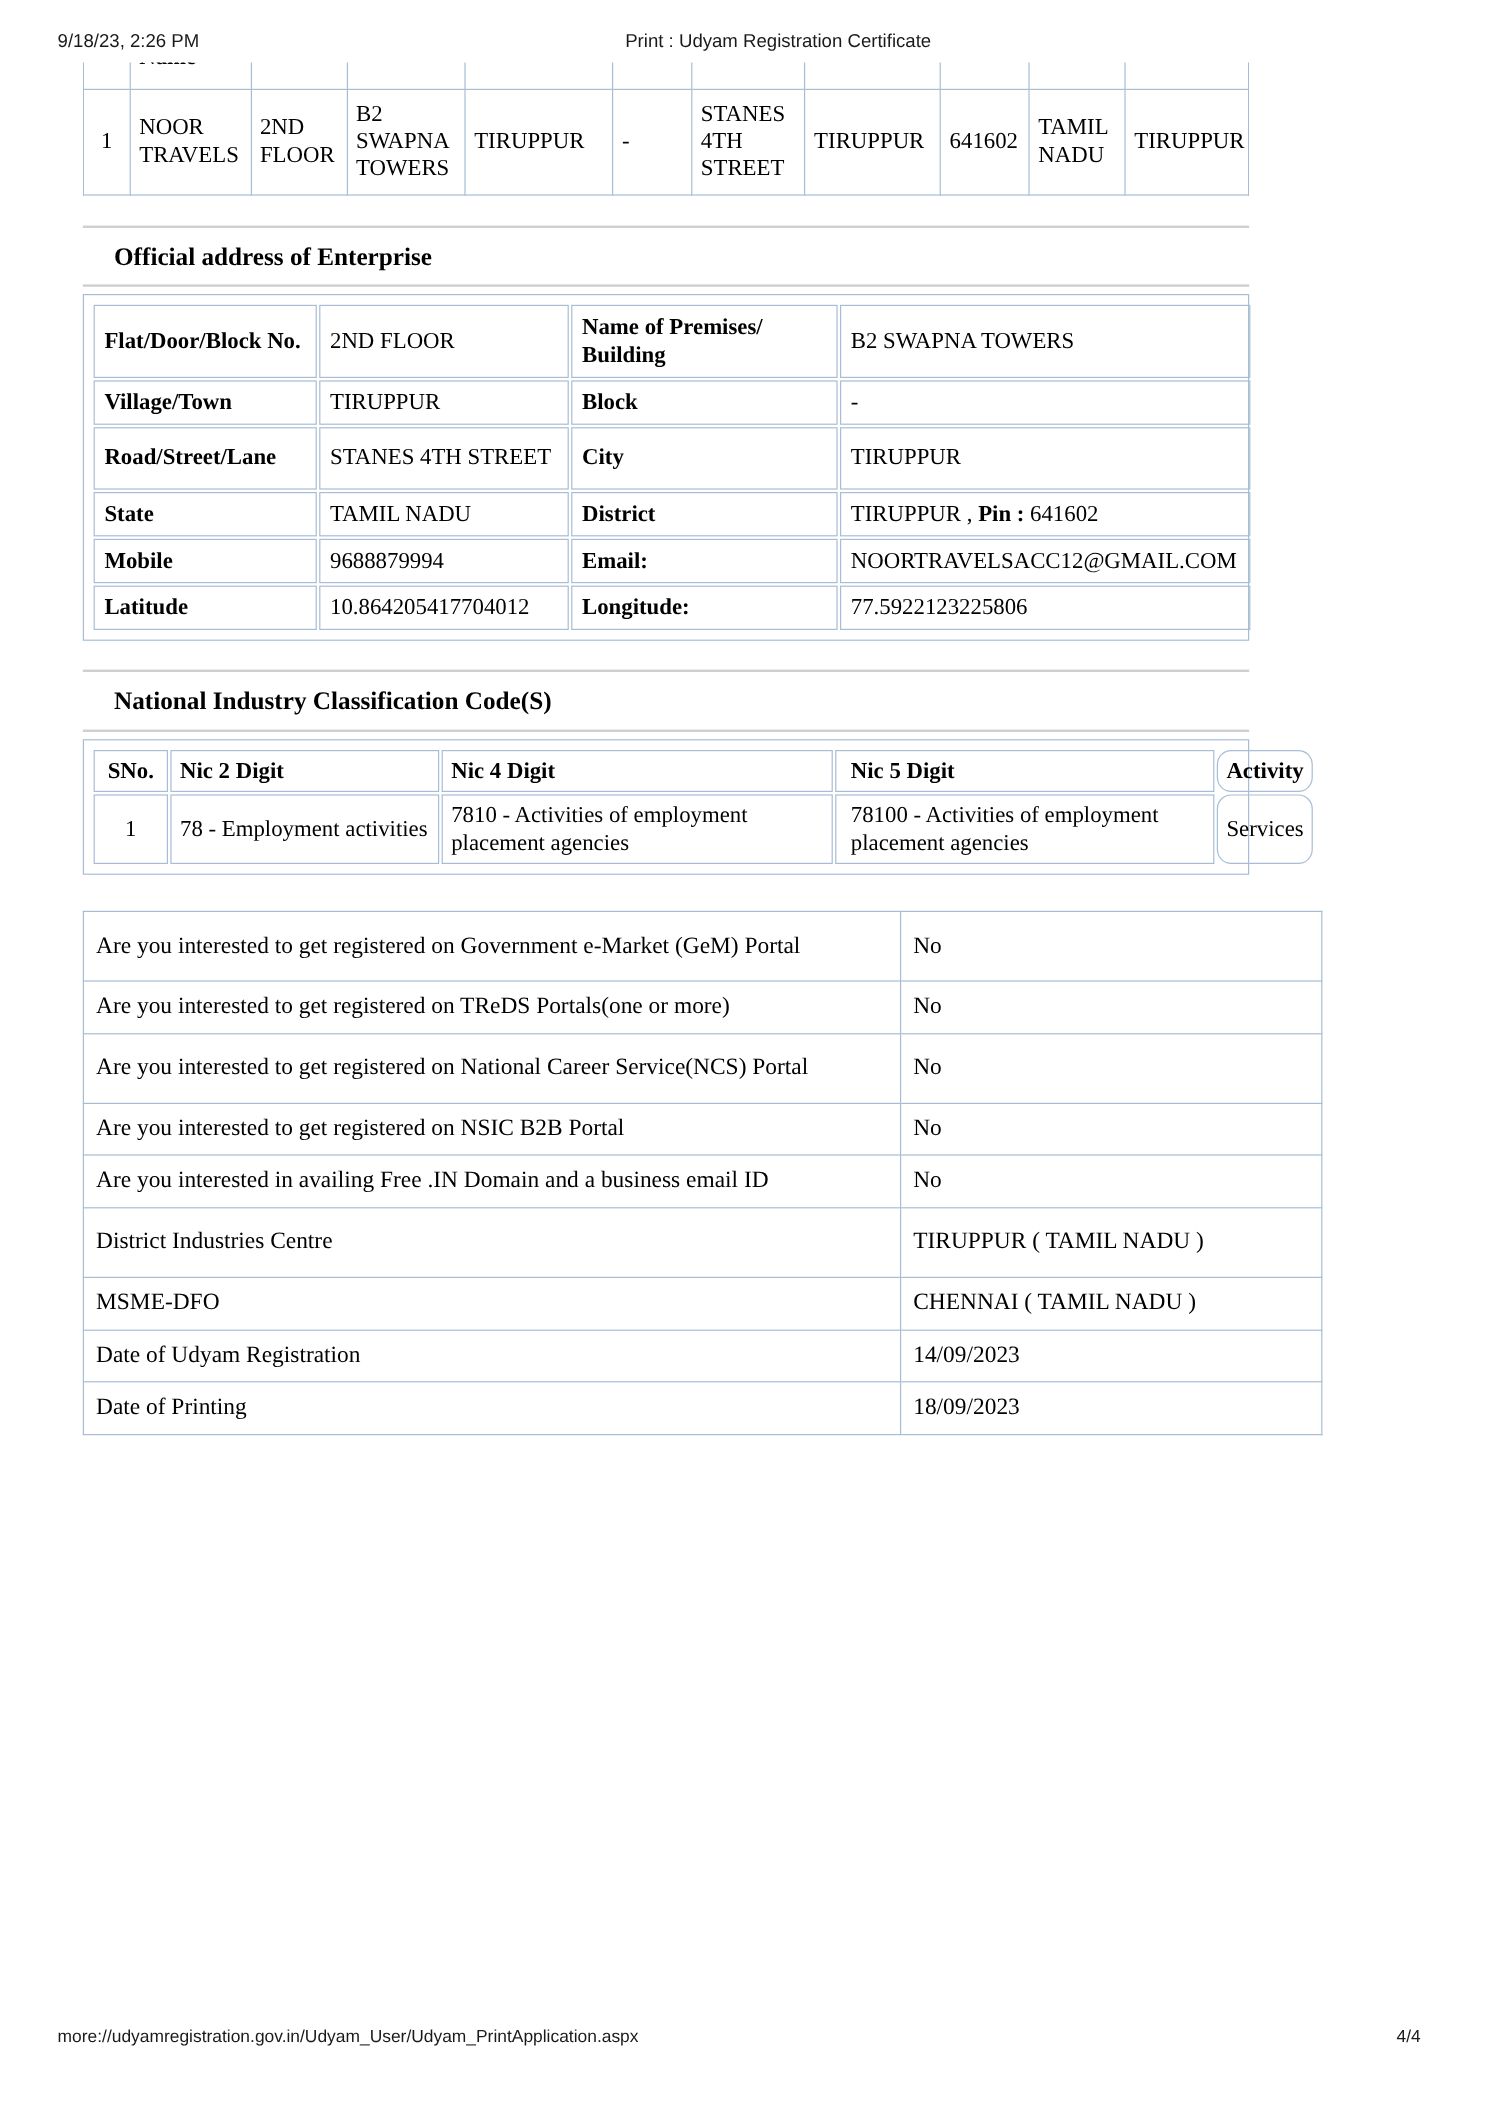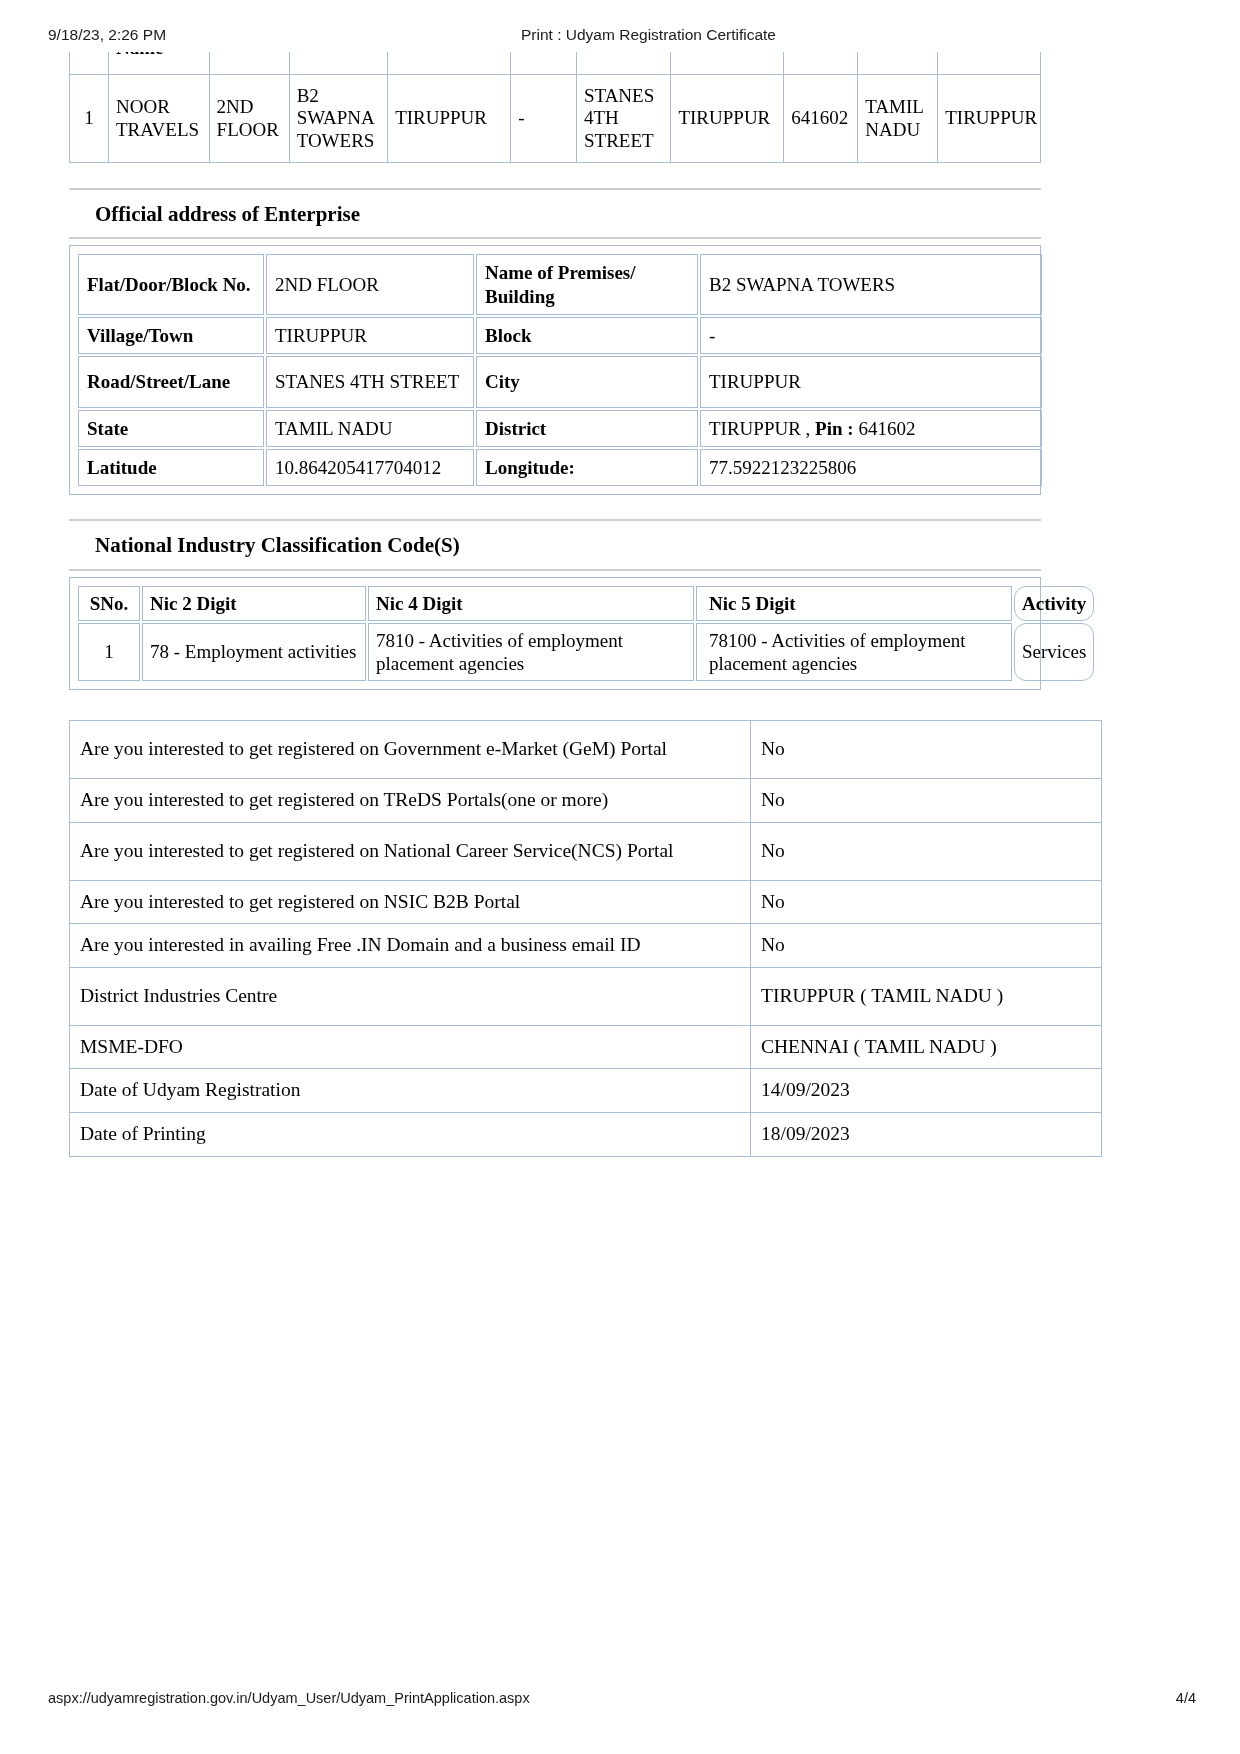--- a/index.html
+++ b/index.html
@@ -29,21 +29,21 @@
 
   .print-foot {
     position: absolute;
     bottom: 46px; left: 0; width: 1240px;
     height: 18px;
     font-family: "Liberation Sans", sans-serif;
     font-size: 14.5px;
     color: #1a1a1a;
   }
   .print-foot .pf-left  { position: absolute; left: 48px;  top: 0; white-space: nowrap; }
-  .print-foot .pf-right { position: absolute; right: 44px; top: 0; white-space: nowrap; }
+  .print-foot .pf-right { position: absolute; right: 56px; top: 0; white-space: nowrap; }
 
   
   .page {
     position: absolute;
     top: 52px; left: 69px;
     width: 972px;
   }
 
   
   .frame {
@@ -231,20 +231,26 @@
         <td class="val">STANES 4TH STREET</td>
         <td class="lbl2">City</td>
         <td class="val2">TIRUPPUR</td>
       </tr>
       <tr class="r4">
         <td class="lbl">State</td>
         <td class="val">TAMIL NADU</td>
         <td class="lbl2">District</td>
         <td class="val2"><span>TIRUPPUR , </span><span class="b">Pin :</span><span> 641602</span></td>
       </tr>
+      <tr class="r5">
+        <td class="lbl">Mobile</td>
+        <td class="val">9688879994</td>
+        <td class="lbl2">Email:</td>
+        <td class="val2">NOORTRAVELSACC12@GMAIL.COM</td>
+      </tr>
       <tr class="r6">
         <td class="lbl">Latitude</td>
         <td class="val">10.864205417704012</td>
         <td class="lbl2">Longitude:</td>
         <td class="val2">77.5922123225806</td>
       </tr>
     </tbody>
       </table>
   </div>
 
@@ -310,15 +316,15 @@
     <tr class="short">
       <td class="q">Date of Printing</td>
       <td class="a">18/09/2023</td>
     </tr>
   </tbody>
     </table>
 
 </div>
 
 <div class="print-foot">
-  <span class="pf-left">aspx://udyamregistration.gov.in/Udyam_User/Udyam_PrintApplication.aspx</span>
+  <span class="pf-left">more://udyamregistration.gov.in/Udyam_User/Udyam_PrintApplication.aspx</span>
   <span class="pf-right">4/4</span>
 </div>
 
 </body></html>

